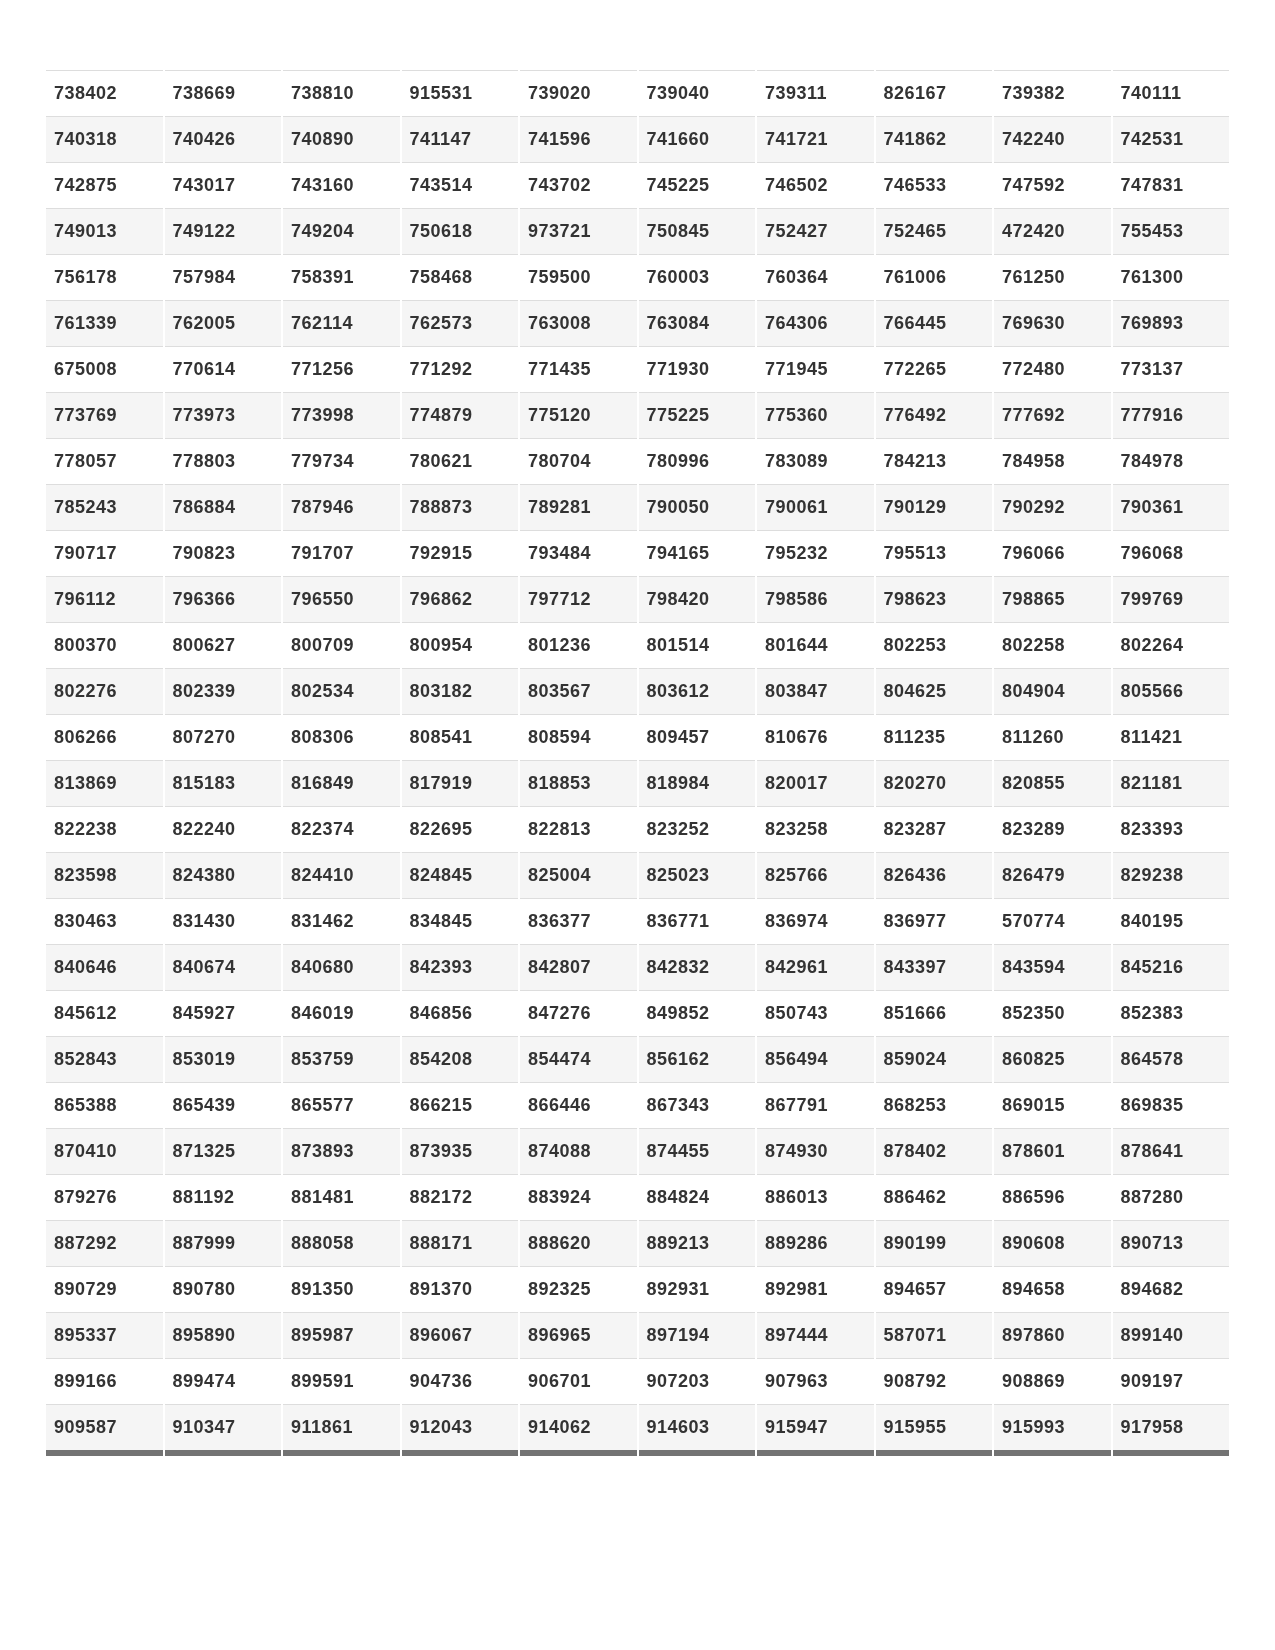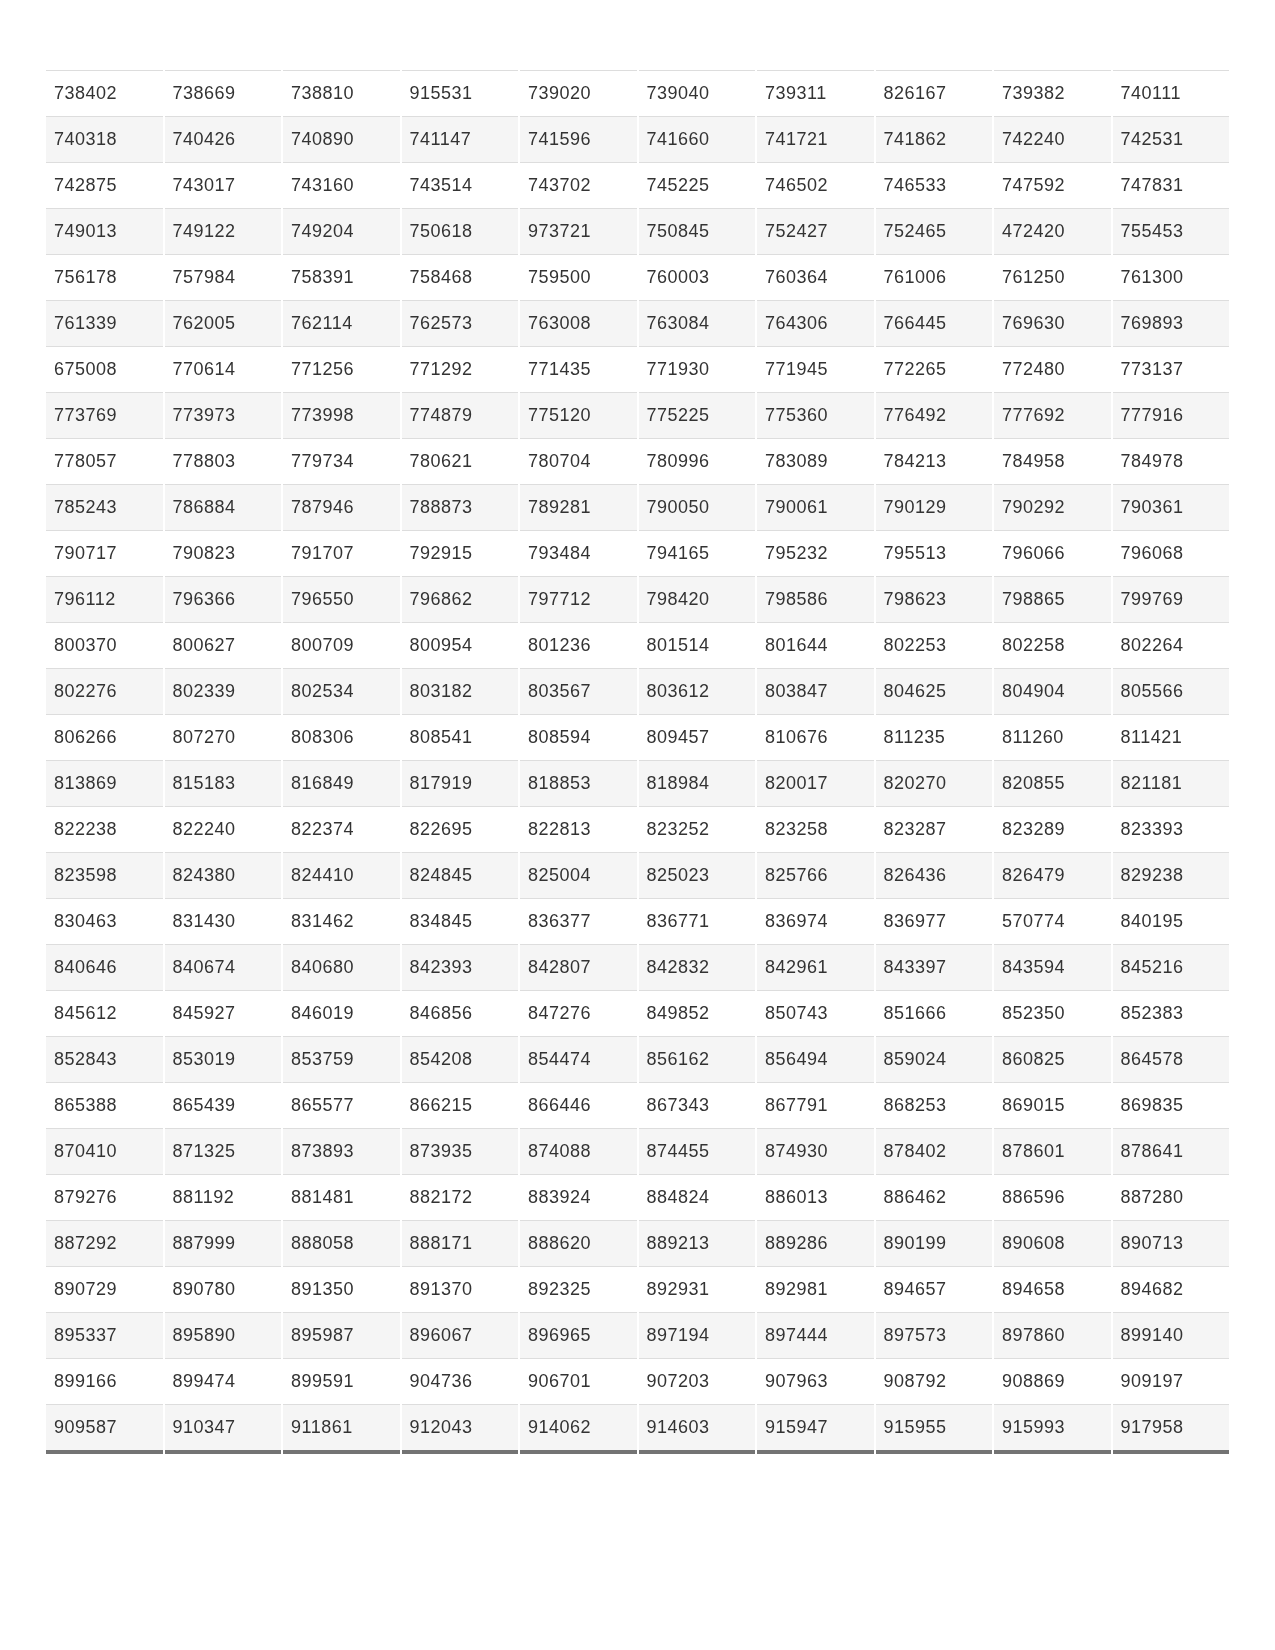--- a/index.html
+++ b/index.html
@@ -20,35 +20,36 @@
     width: 1187px;
   }
   table.numbers {
     width: 100%;
     border-collapse: separate;
     border-spacing: 2px 0;
     table-layout: fixed;
     font-size: 18px;
     letter-spacing: 0.5px;
     color: #333333;
+    font-weight: bold;
   }
   table.numbers td {
     border-top: 1px solid #dddddd;
     padding: 12px 8px;
     line-height: 21px;
     text-align: left;
     white-space: nowrap;
     overflow: hidden;
     background: #ffffff;
   }
   table.numbers tr:nth-child(even) td {
     background: #f5f5f5;
   }
   table.numbers tr:last-child td {
-    border-bottom: 4px solid #737373;
+    border-bottom: 6px solid #737373;
   }
 </style>
 </head>
 <body>
 
 <div class="table-wrap">
   <table class="numbers">
     <tbody>
         <tr>
           <td>738402</td>
@@ -375,21 +376,21 @@
           <td>894682</td>
         </tr>
         <tr>
           <td>895337</td>
           <td>895890</td>
           <td>895987</td>
           <td>896067</td>
           <td>896965</td>
           <td>897194</td>
           <td>897444</td>
-          <td>897573</td>
+          <td>587071</td>
           <td>897860</td>
           <td>899140</td>
         </tr>
         <tr>
           <td>899166</td>
           <td>899474</td>
           <td>899591</td>
           <td>904736</td>
           <td>906701</td>
           <td>907203</td>

